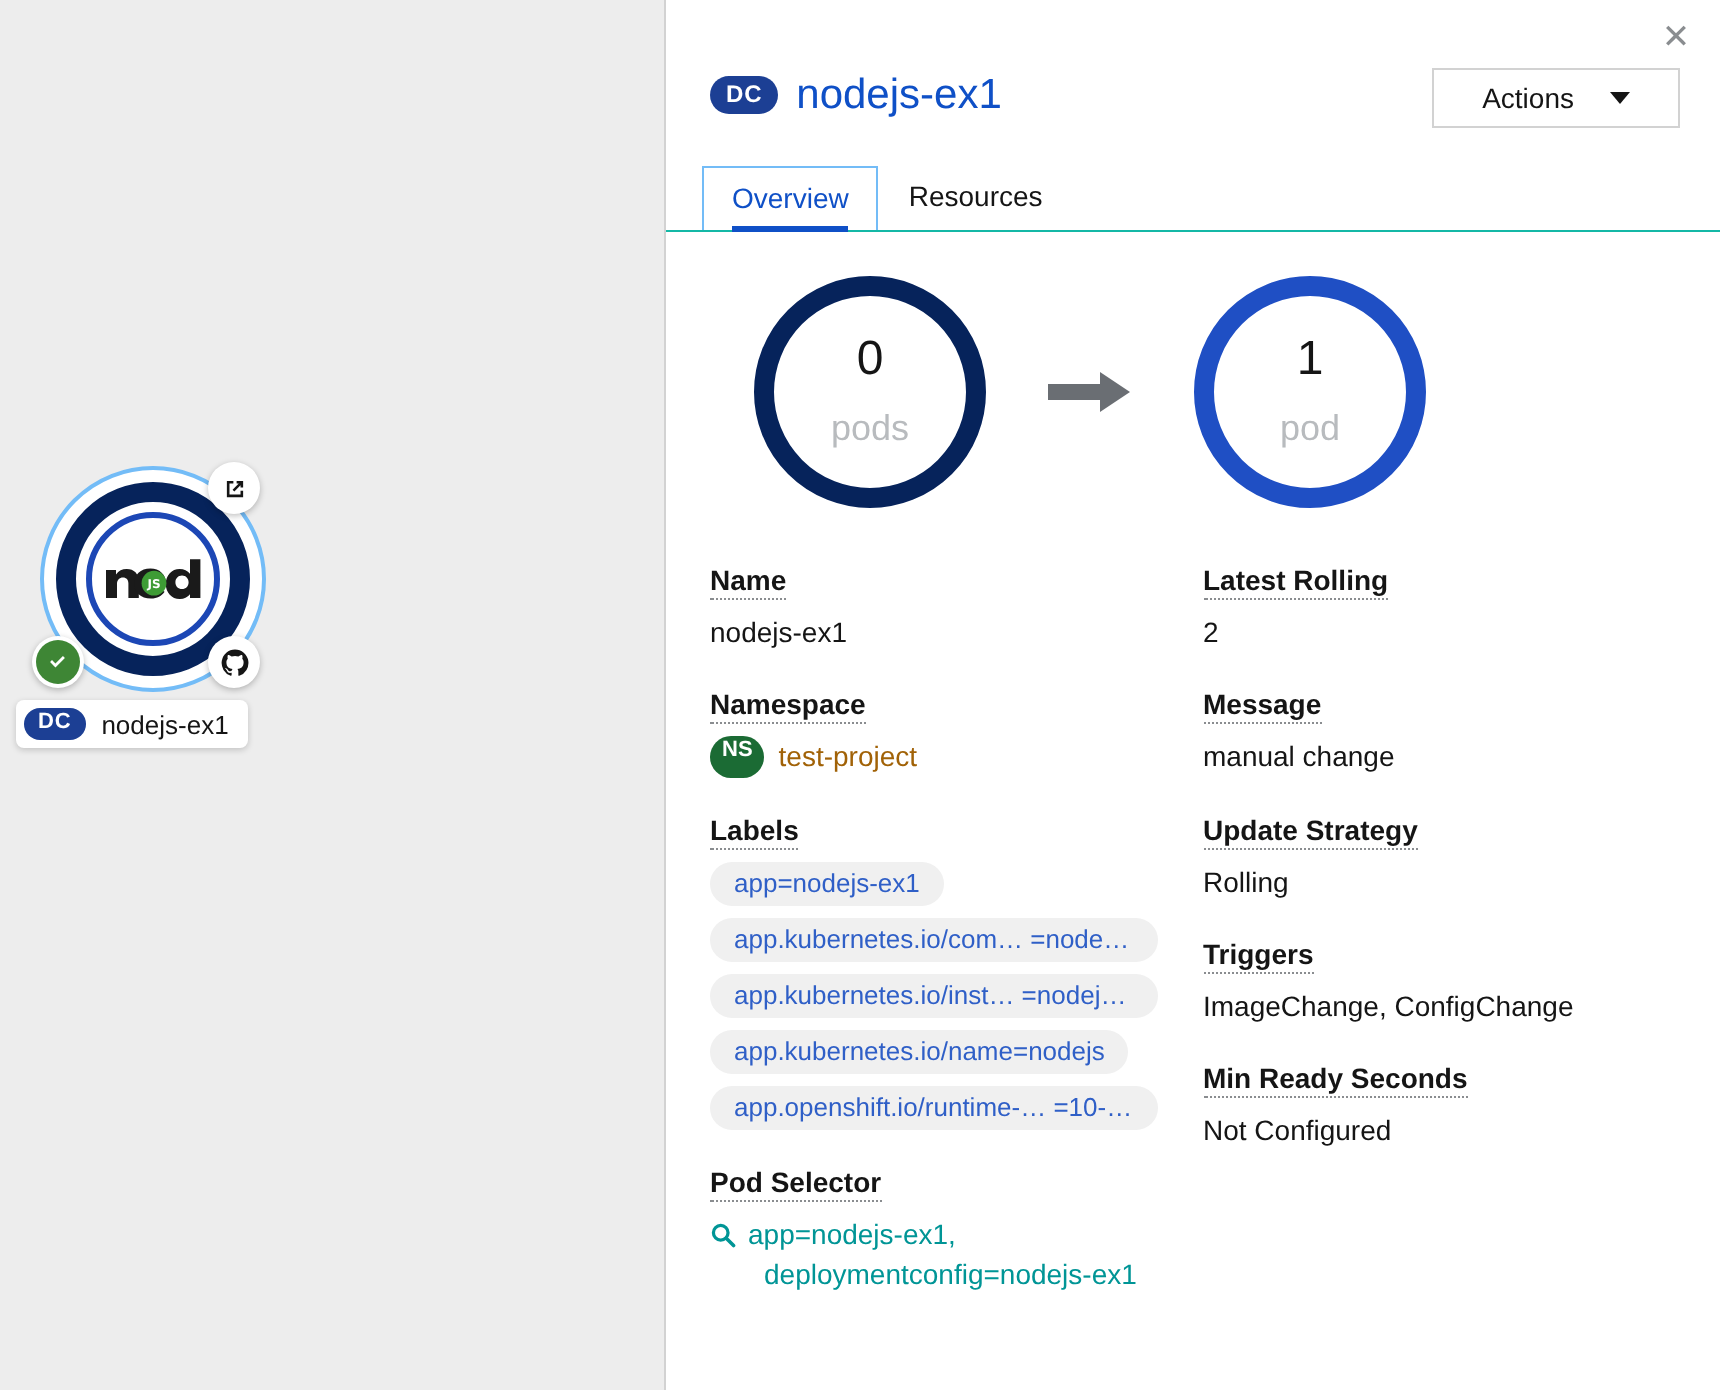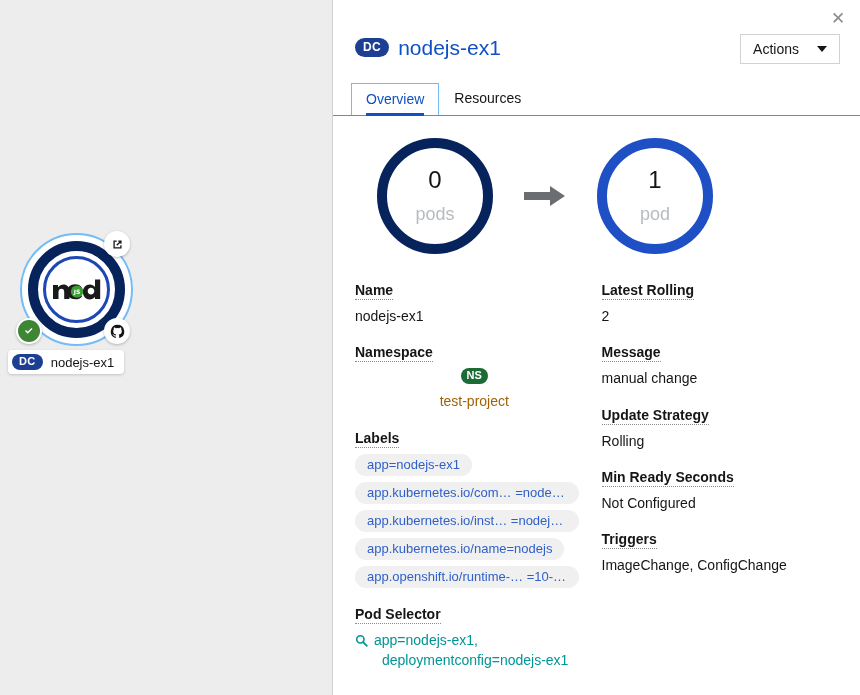--- a/index.html
+++ b/index.html
@@ -173,21 +173,21 @@
     font-size: 21px;
     line-height: 1.1;
   }
 
   #actions-button {
     border: 1px solid #d2d2d2;
     background: #ffffff;
     color: #151515;
     font-size: 14px;
     font-family: "Liberation Sans", sans-serif;
-    padding: 6px 12px;
+    padding: 6px 24px;
     display: flex;
     align-items: center;
     gap: 18px;
     cursor: pointer;
     margin-top: -2px;
   }
   .caret-down {
     width: 0; height: 0;
     border-left: 5px solid transparent;
     border-right: 5px solid transparent;
@@ -292,23 +292,21 @@
     margin-bottom: 6px;
   }
   .field-value {
     font-size: 14px;
     color: #151515;
     line-height: 1.45;
   }
 
   .ns-row {
     display: flex;
-    align-items: center;
     gap: 7px;
-    flex-direction: column;
   }
   .ns-chip {
     background: #1b6b34;
     color: #ffffff;
     border-radius: 20px;
     font-size: 11px;
     font-weight: bold;
     padding: 2px 6px 3px;
     line-height: 1;
   }
@@ -504,24 +502,24 @@
           <div class="field-label">Message</div>
           <div class="field-value">manual change</div>
         </div>
 
         <div class="field">
           <div class="field-label">Update Strategy</div>
           <div class="field-value">Rolling</div>
         </div>
 
         <div class="field">
+          <div class="field-label">Triggers</div>
+          <div class="field-value">ImageChange, ConfigChange</div>
+        </div>
+
+        <div class="field">
           <div class="field-label">Min Ready Seconds</div>
           <div class="field-value">Not Configured</div>
         </div>
-
-        <div class="field">
-          <div class="field-label">Triggers</div>
-          <div class="field-value">ImageChange, ConfigChange</div>
-        </div>
       </div>
     </div>
   </div>
 </div>
 
 </body></html>

